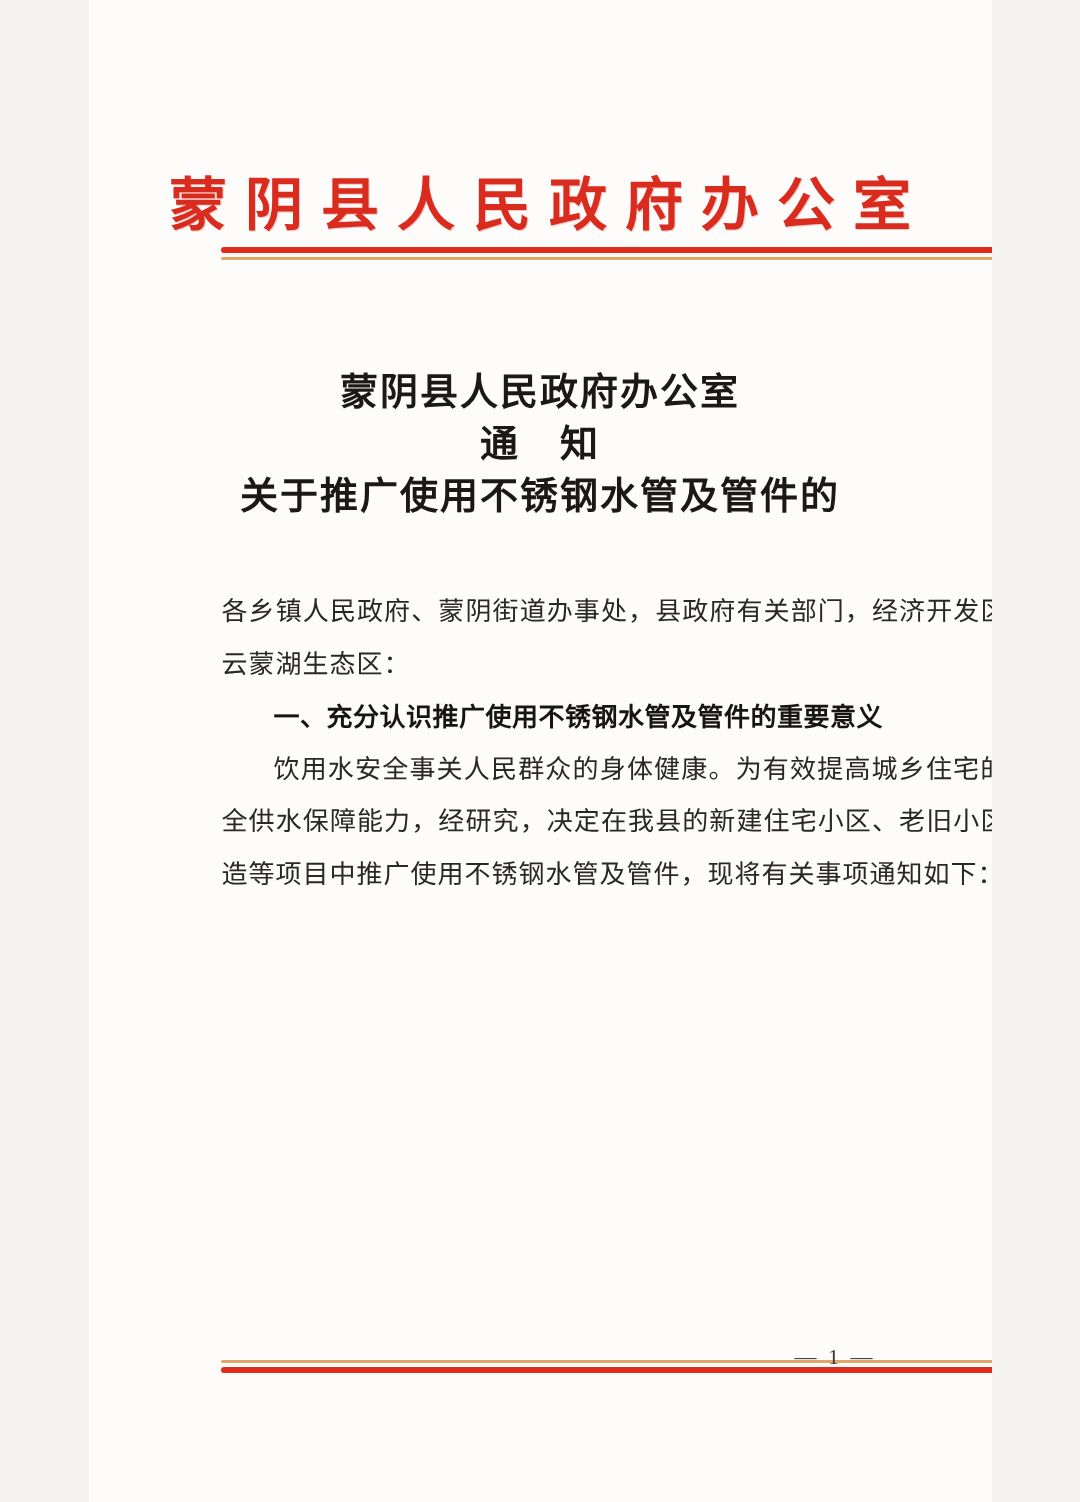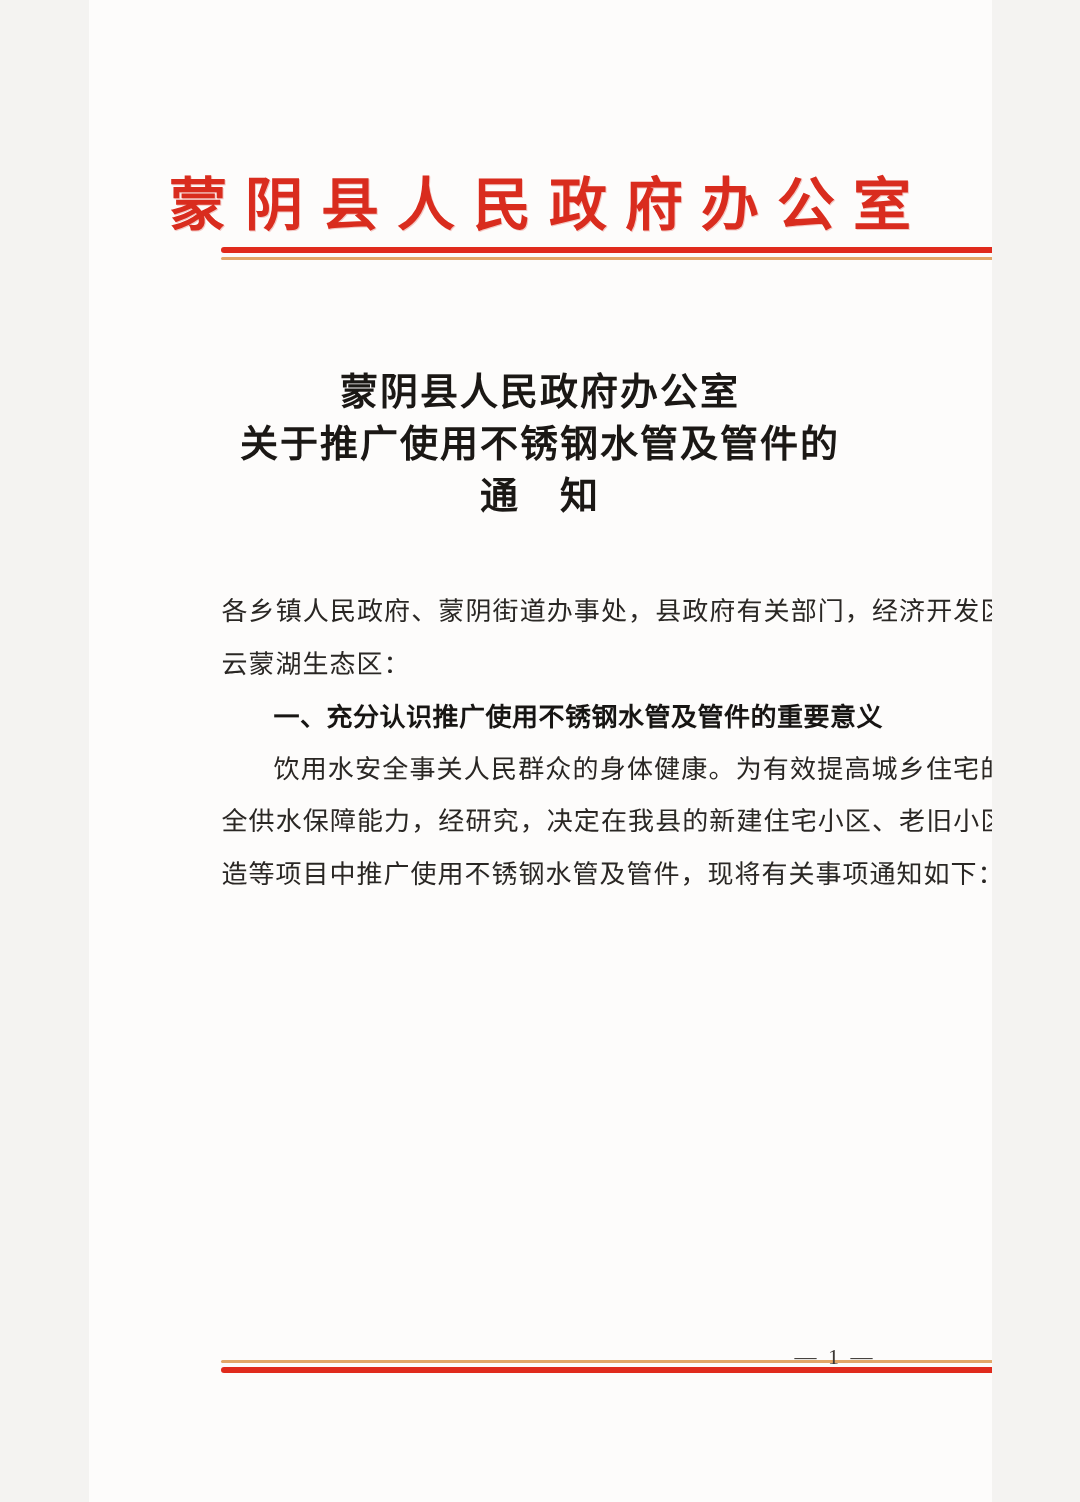--- a/index.html
+++ b/index.html
@@ -126,22 +126,22 @@
 
   <div class="letterhead-title">蒙阴县人民政府办公室</div>
 
   <div class="rule-top">
     <div class="rule-red"></div>
     <div class="rule-orange"></div>
   </div>
 
   <div class="doc-title">
     <div>蒙阴县人民政府办公室</div>
+    <div>通　知</div>
     <div>关于推广使用不锈钢水管及管件的</div>
-    <div>通　知</div>
   </div>
 
   <div class="body-text">
     <p>各乡镇人民政府、蒙阴街道办事处，县政府有关部门，经济开发区，云蒙湖生态区：</p>
     <p class="indent section-heading">一、充分认识推广使用不锈钢水管及管件的重要意义</p>
     <p class="indent">饮用水安全事关人民群众的身体健康。为有效提高城乡住宅的安全供水保障能力，经研究，决定在我县的新建住宅小区、老旧小区改造等项目中推广使用不锈钢水管及管件，现将有关事项通知如下：</p>
   </div>
 
   <div class="rule-bottom">
     <div class="rule-orange"></div>

